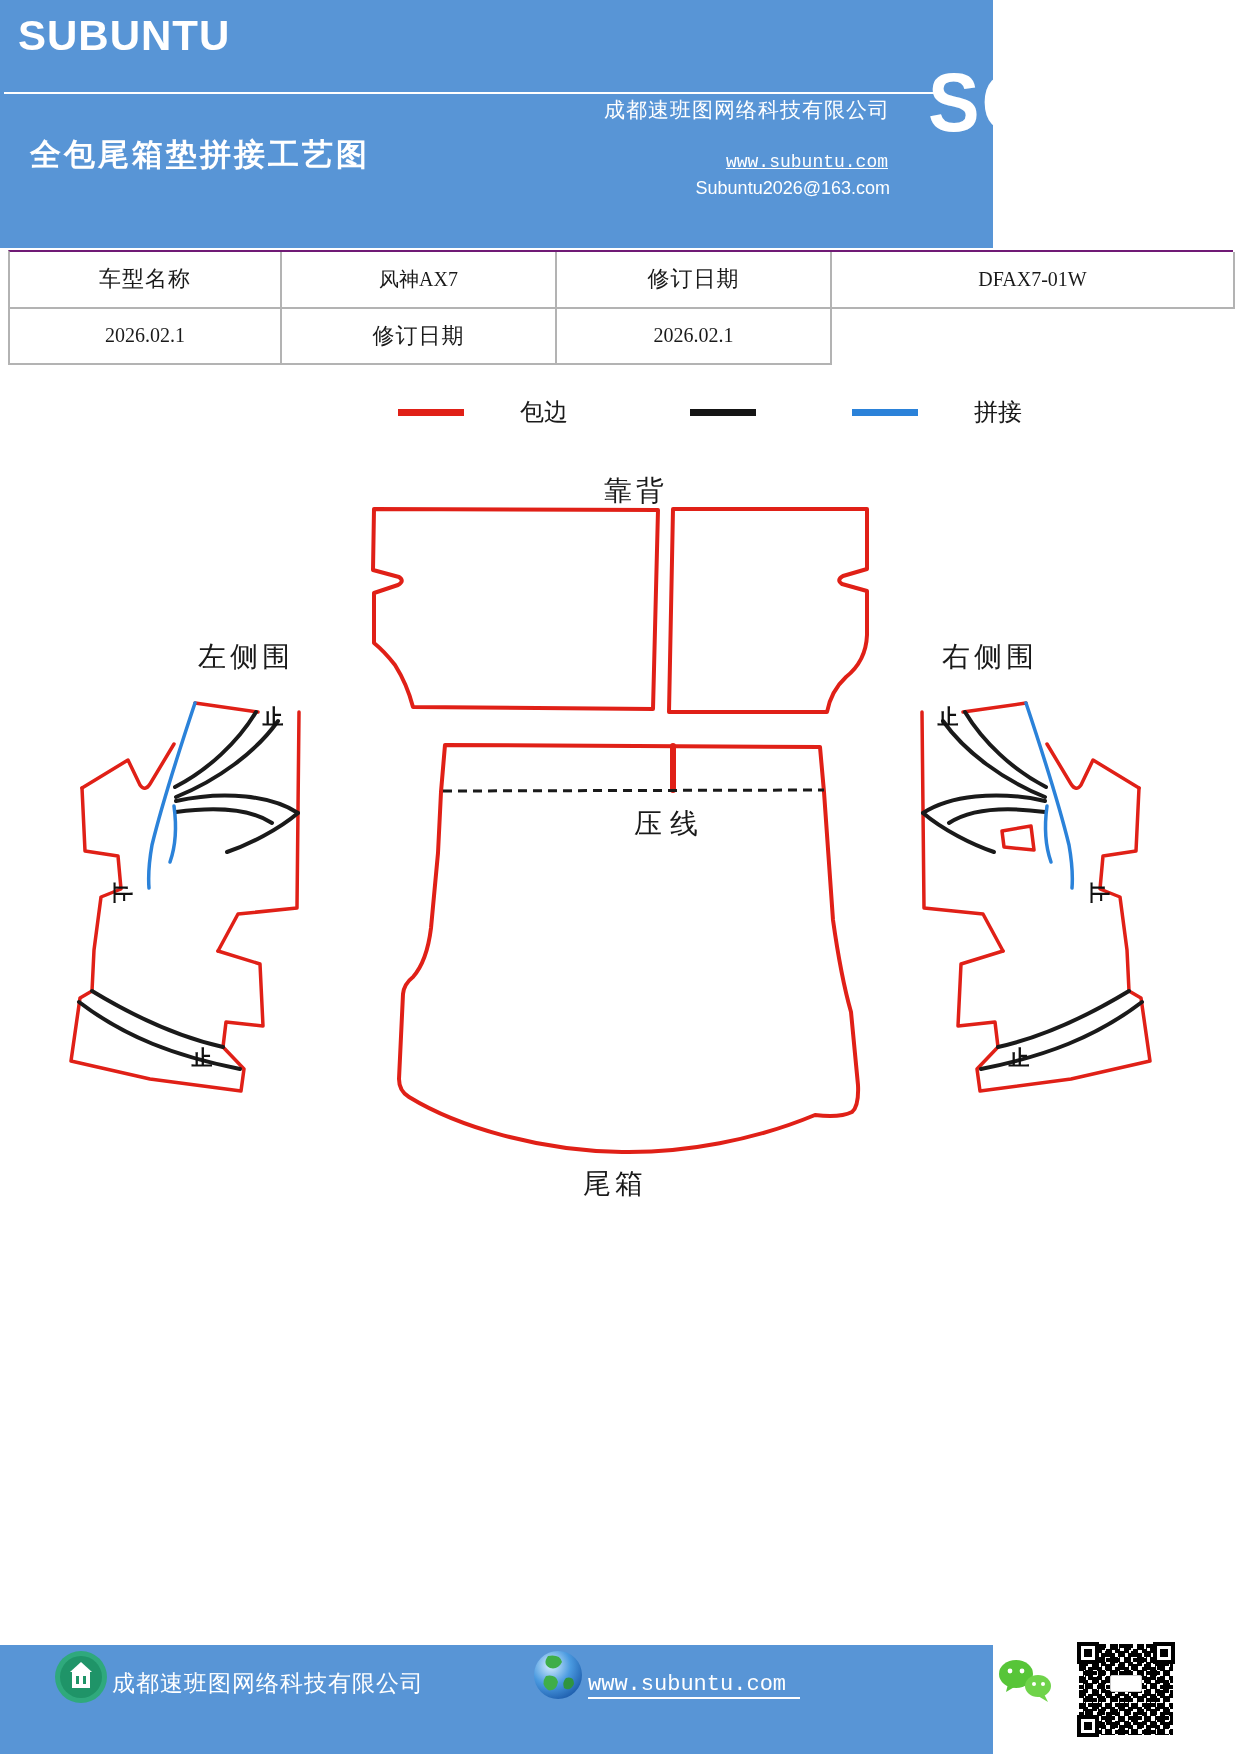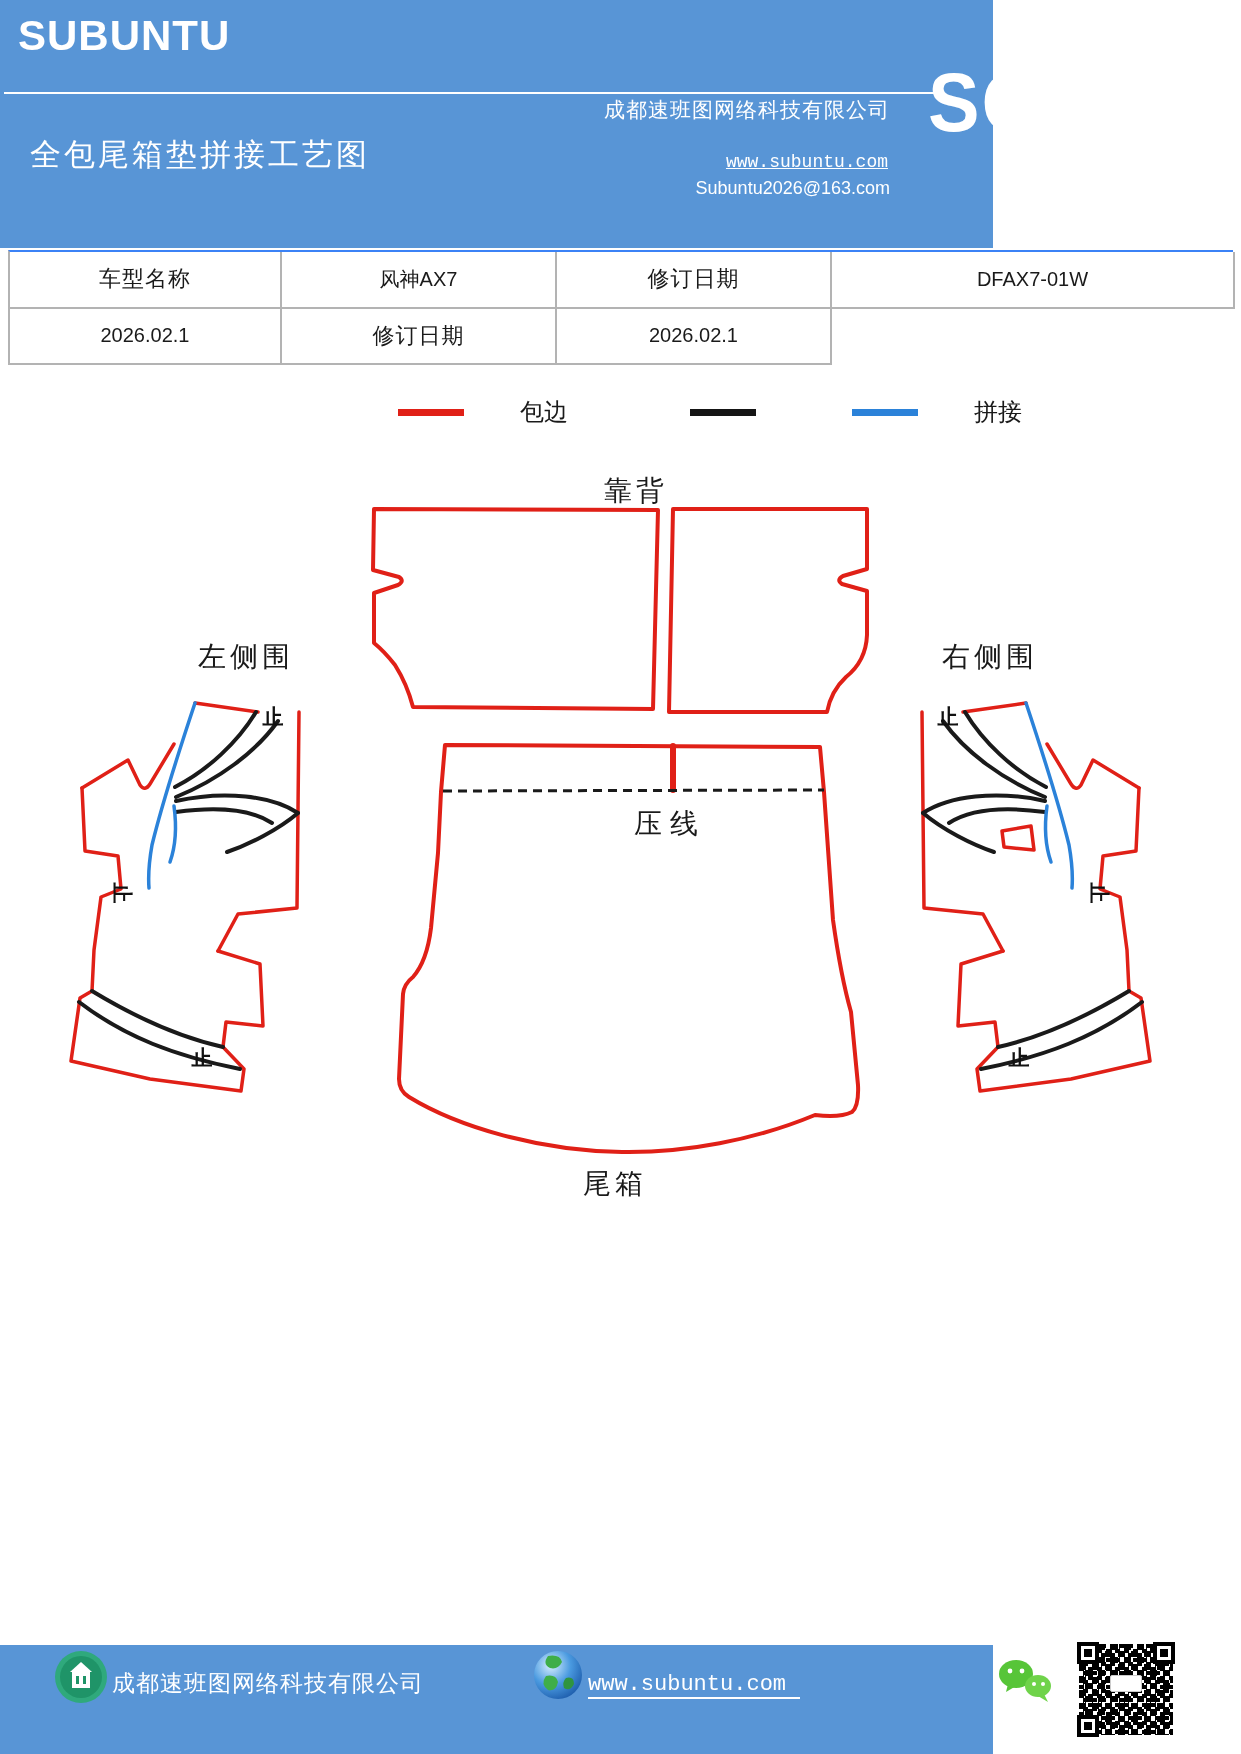--- a/index.html
+++ b/index.html
@@ -4,36 +4,36 @@
 <style>
   html,body{margin:0;padding:0;background:#e9e9e9;}
   .page{position:relative;width:1241px;height:1754px;margin:0 auto;background:#ffffff;overflow:hidden;
         font-family:"Liberation Sans", sans-serif;}
   
   .band{position:absolute;left:0;width:993px;background:#5895d6;}
   .band.top{top:0;height:248px;}
   .band.bottom{top:1645px;height:109px;}
   .logo{position:absolute;left:18px;top:12px;color:#fff;font-size:42px;font-weight:800;letter-spacing:1px;}
   .hline{position:absolute;left:4px;top:92px;width:933px;height:2px;background:#fff;}
-  .doc-title{position:absolute;left:30px;top:134px;color:#fff;font-size:31px;font-weight:400;letter-spacing:3px;
+  .doc-title{position:absolute;left:30px;top:134px;color:#fff;font-size:31px;font-weight:700;letter-spacing:3px;
              font-family:"Liberation Serif", serif;}
   .hdr-company{position:absolute;left:500px;top:96px;width:390px;text-align:right;color:#fff;font-size:21px;
                font-family:"Liberation Serif", serif;letter-spacing:1px;}
   .hdr-site{position:absolute;left:500px;top:152px;width:388px;text-align:right;color:#fff;font-size:18px;
             font-family:"Liberation Mono", monospace;text-decoration:underline;cursor:pointer;}
   .hdr-mail{position:absolute;left:500px;top:178px;width:390px;text-align:right;color:#fff;font-size:18px;
             font-family:Liberation Sans, sans-serif;}
   .sop{position:absolute;left:928px;top:60px;color:#fff;font-size:84px;font-weight:700;line-height:1;
        transform:scaleX(.92);transform-origin:left top;letter-spacing:2px;}
   
   .info-table{position:absolute;left:8px;top:250px;width:1225px;height:115px;display:grid;
               grid-template-columns:272px 275px 275px 403px;grid-template-rows:1fr 1fr;
-              border-top:2px solid #3b82f6;border-left:2px solid #b3b3b3;box-sizing:border-box;}
+              border-top:2px solid #701a75;border-left:2px solid #b3b3b3;box-sizing:border-box;}
   .cell{border-right:2px solid #b3b3b3;border-bottom:2px solid #b3b3b3;display:flex;align-items:center;
-        justify-content:center;color:#1a1a1a;box-sizing:border-box;}
+        justify-content:center;color:#1a1a1a;box-sizing:border-box;font-family:Liberation Serif, serif;}
   .cell.lbl{font-size:22px;font-family:"Liberation Serif", serif;letter-spacing:1px;}
   .cell.val{font-size:20px;font-weight:500;}
   
   .legend{position:absolute;left:398px;top:398px;height:28px;display:flex;align-items:center;gap:44px;}
   .sw{height:7px;width:66px;display:inline-block;}
   .legend .t{font-size:24px;color:#1a1a1a;margin-left:12px;}
   .gap34{width:34px;} .gap8{width:8px;}
   
   svg.diagram{position:absolute;left:0;top:430px;}
   svg text{font-family:"Liberation Sans", sans-serif;}

